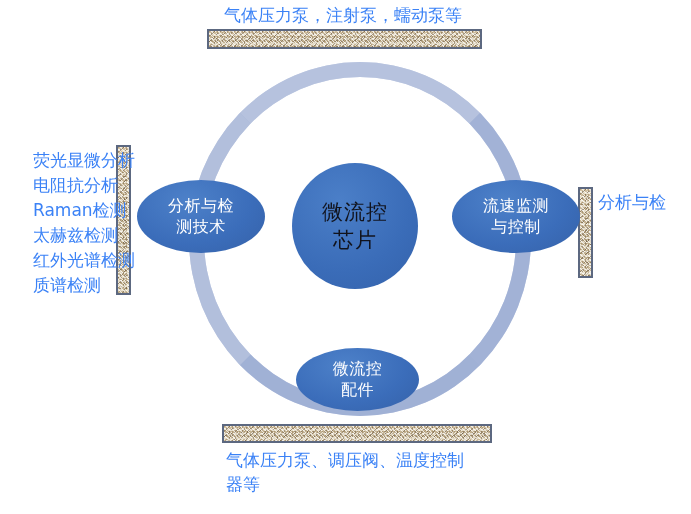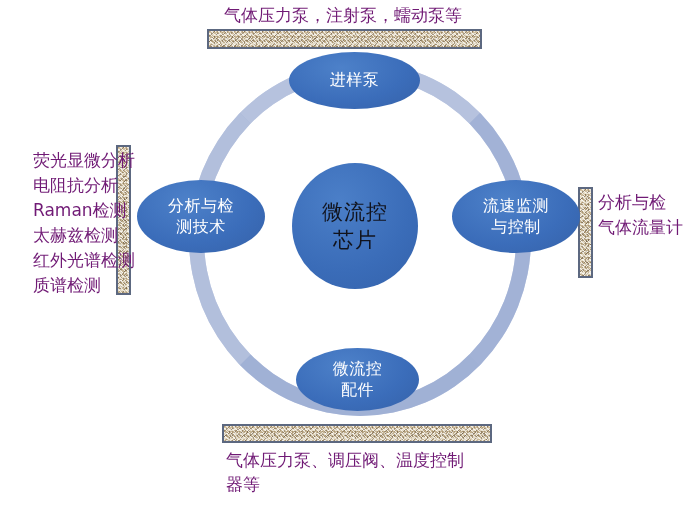--- a/index.html
+++ b/index.html
@@ -105,21 +105,21 @@
     background-size: 7px 7px, 6px 6px, 9px 9px, 5px 5px, 8px 8px, 11px 11px, 100% 100%;
   }
   .bar-top    { left: 207px; top: 29px;  width: 275px; height: 20px; }
   .bar-bottom { left: 222px; top: 424px; width: 270px; height: 19px; }
   .bar-left   { left: 116px; top: 145px; width: 15px;  height: 150px; }
   .bar-right  { left: 578px; top: 187px; width: 15px;  height: 91px; }
 
   
   .label-block {
     position: absolute;
-    color: #701a75;
+    color: #3b82f6;
     font-size: 17px;
     line-height: 25px;
     white-space: nowrap;
   }
   .label-block .line { display: block; }
 
   .label-top    { left: 224px; top: 3px; }
   .label-left   { left: 3px;   top: 148px; margin-left: 30px; }
   .label-right  { left: 598px; top: 190px; }
   .label-bottom { left: 226px; top: 448px; width: 280px; white-space: normal; line-height: 24px; }
@@ -136,23 +136,20 @@
   <div class="bar bar-top"></div>
   <div class="bar bar-left"></div>
   <div class="bar bar-right"></div>
   <div class="bar bar-bottom"></div>
 
   <div class="center-node">
     <span>微流控</span>
     <span>芯片</span>
   </div>
 
-  <div class="node node-top">
-    <span>进样泵</span>
-  </div>
 
   <div class="node node-right">
     <span>流速监测</span>
     <span>与控制</span>
   </div>
 
   <div class="node node-bottom">
     <span>微流控</span>
     <span>配件</span>
   </div>
@@ -170,21 +167,20 @@
     <span class="line">荧光显微分析</span>
     <span class="line">电阻抗分析</span>
     <span class="line">Raman检测</span>
     <span class="line">太赫兹检测</span>
     <span class="line">红外光谱检测</span>
     <span class="line">质谱检测</span>
   </div>
 
   <div class="label-block label-right">
     <span class="line">分析与检</span>
-    <span class="line">气体流量计</span>
   </div>
 
   <div class="label-block label-bottom">
     <span class="line">气体压力泵、调压阀、温度控制</span>
     <span class="line">器等</span>
   </div>
 
 </div>
 
 </body></html>

